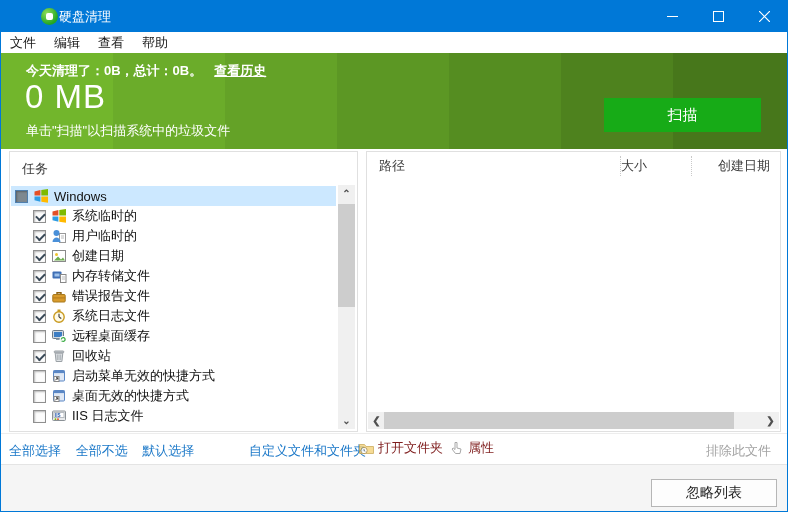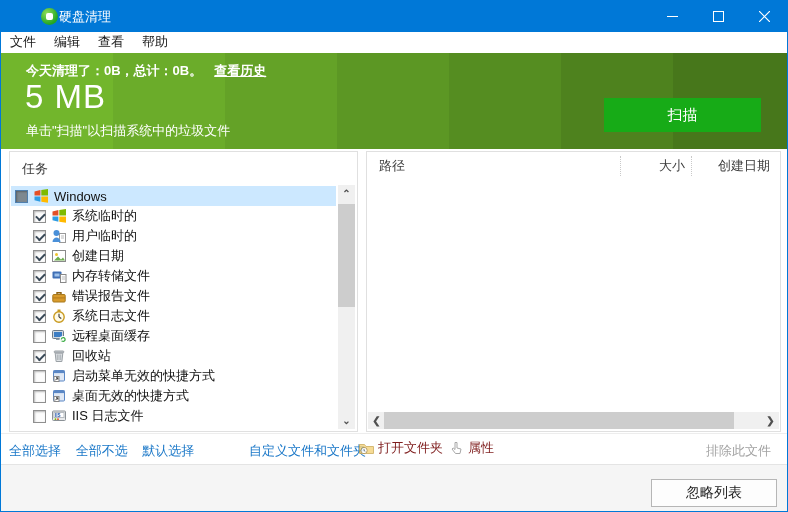--- a/index.html
+++ b/index.html
@@ -14,21 +14,21 @@
   .app-icon{width:17px;height:17px;margin-left:40px;border-radius:50%;
     background:radial-gradient(circle at 35% 30%, #8fdc5a, #22a622 70%);
     position:relative;flex:none;}
   .app-icon::after{content:"";position:absolute;left:5px;top:5px;width:7px;height:7px;
     background:#fff;border-radius:2px;}
   .win-title{font-size:13px;margin-left:1px;}
   .caption{margin-left:auto;display:flex;height:31px;}
   .cap-btn{width:46px;height:31px;display:flex;align-items:center;justify-content:center;}
   
   .menubar{height:21px;background:#fff;display:flex;align-items:center;font-size:13px;color:#1a1a1a;}
-  .menu-item{padding:0 9px;line-height:21px;font-family:Liberation Mono, monospace;}
+  .menu-item{padding:0 9px;line-height:21px;}
   
   .banner{height:112px;position:relative;color:#fff;
     background:linear-gradient(90deg,
       #72b62c 0,#72b62c 112px,#6bac2a 112px,#6bac2a 224px,#64a227 224px,#64a227 336px,
       #5c9724 336px,#5c9724 448px,#558d21 448px,#558d21 560px,#4e821e 560px,#4e821e 672px,
       #47771b 672px,#47771b 100%);}
   .banner-summary{position:absolute;left:25px;top:9px;font-size:13px;font-weight:bold;white-space:nowrap;}
   .history-link{text-decoration:underline;margin-left:12px;cursor:pointer;}
   .big-size{position:absolute;left:24px;top:25px;font-size:33px;font-weight:400;letter-spacing:1px;}
   .banner-hint{position:absolute;left:25px;top:69px;font-size:13px;}
@@ -60,21 +60,21 @@
   .vs-thumb{position:absolute;left:0;top:19px;width:17px;height:103px;background:#cdcdcd;}
   .hscroll{position:absolute;left:1px;right:1px;bottom:2px;height:17px;background:#f0f0f0;}
   .hs-btn{position:absolute;top:0;width:17px;height:17px;display:flex;align-items:center;justify-content:center;}
   .hs-left{left:0;} .hs-right{right:0;}
   .hs-thumb{position:absolute;top:0;left:16px;width:350px;height:17px;background:#cdcdcd;}
   .arrow{font-size:10px;color:#505050;line-height:1;font-weight:bold;}
   
   .cols{display:flex;height:28px;align-items:center;font-size:13px;color:#3c3c3c;}
   .col-path{flex:1;padding-left:12px;}
   .col-sep{width:0;height:20px;border-left:1px dotted #c9c9c9;}
-  .col-size{width:70px;text-align:right;padding-right:6px;}
+  .col-size{width:70px;padding-right:6px;}
   .col-date{width:88px;text-align:right;padding-right:10px;}
   
   .linkbar{position:absolute;top:432px;left:0;width:786px;height:31px;background:#fff;
     border-top:1px solid #ededed;font-size:13px;}
   .link{color:#1b78c8;cursor:pointer;text-decoration:none;}
   .lb-group{position:absolute;left:8px;top:8px;white-space:nowrap;}
   .lb-group .link{margin-right:11px;}
   .lb-custom{position:absolute;left:248px;top:8px;}
   .lb-tool{position:absolute;top:5px;display:flex;align-items:center;color:#7f1d1d;}
   .lb-open{left:357px;} .lb-props{left:447px;}
@@ -116,21 +116,21 @@
     <span class="menu-item">文件</span>
     <span class="menu-item">编辑</span>
     <span class="menu-item">查看</span>
     <span class="menu-item">帮助</span>
   </div>
 
   <div class="banner">
     <div class="banner-summary">
       <span>今天清理了：0B，总计：0B。</span><span class="history-link">查看历史</span>
     </div>
-    <div class="big-size">5 MB</div>
+    <div class="big-size">0 MB</div>
     <div class="banner-hint">单击"扫描"以扫描系统中的垃圾文件</div>
     <button class="scan-btn">扫描</button>
   </div>
 
   <div class="main">
 
     <div class="panel left-panel">
       <div class="panel-header">任务</div>
       <div class="tree" id="tree">
           <div class="tree-row root selected">

